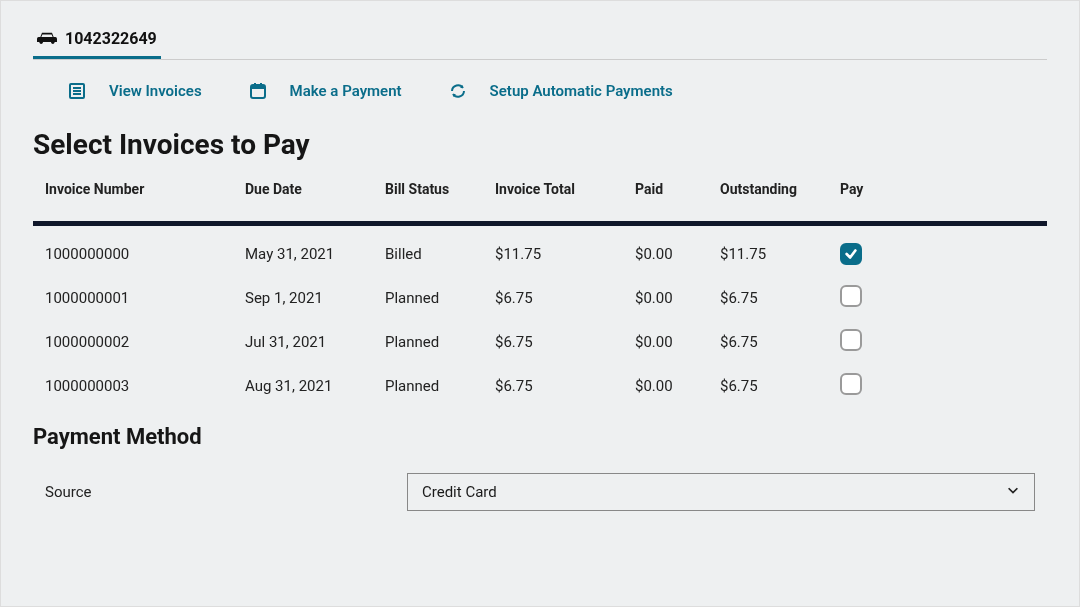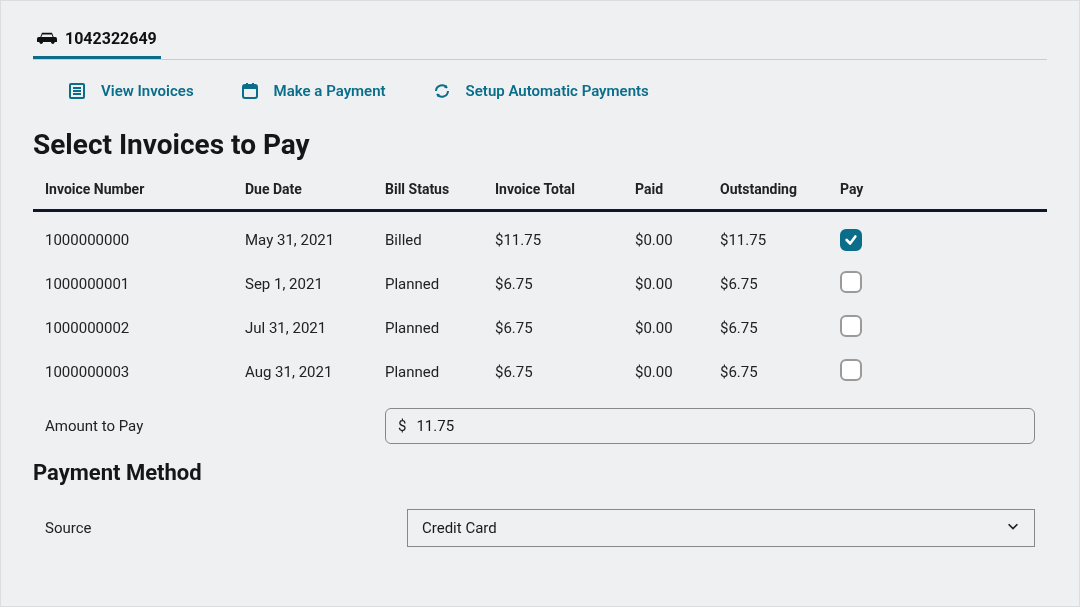--- a/index.html
+++ b/index.html
@@ -36,21 +36,21 @@
   .tab .icon { width: 20px; height: 16px; display:inline-block; }
   .actions {
     display: flex;
     gap: 48px;
     padding: 0 0 0 36px;
     margin-bottom: 28px;
   }
   .action-link {
     display: flex;
     align-items: center;
-    gap: 16px;
+    gap: 24px;
     color: #0a6d8a;
     font-weight: 600;
     font-size: 15px;
     cursor: pointer;
   }
   .action-link .icon { width: 16px; height: 16px; display:inline-block; }
   h1.page-title {
     font-size: 28px;
     font-weight: 700;
     color: #161616;
@@ -68,22 +68,22 @@
   .thead, .trow {
     display: grid;
     grid-template-columns: 200px 140px 110px 140px 85px 120px 80px;
     align-items: center;
     padding: 0 12px;
   }
   .thead {
     font-weight: 700;
     font-size: 14px;
     color: #222;
-    border-bottom: 3px solid #0f172a;
-    padding-bottom: 12px;
+    border-bottom: 5px solid #0f172a;
+    padding-bottom: 24px;
   }
   .trow {
     font-size: 15px;
     color: #222;
     height: 44px;
   }
   .trow:first-of-type { margin-top: 6px; }
   .checkbox {
     width: 22px; height: 22px;
     border: 2px solid #9a9a9a;
@@ -242,27 +242,20 @@
           <div>Aug 31, 2021</div>
           <div>Planned</div>
           <div>$6.75</div>
           <div>$0.00</div>
           <div>$6.75</div>
           <div><span class="checkbox"></span></div>
         </div>
       </div>
   </div>
 
-  <div class="amount-row">
-    <div class="label">Amount to Pay</div>
-    <div class="amount-input">
-      <span>$</span>
-      <span>11.75</span>
-    </div>
-  </div>
 
   <h2 class="section-title">Payment Method</h2>
 
   <div class="source-row">
     <div class="label">Source</div>
     <div class="select">
       <span>Credit Card</span>
       <span>
         <svg width="14" height="14" viewBox="0 0 16 16">
             <path d="M3 6 L8 11 L13 6" fill="none" stroke="#222" stroke-width="2"></path>

